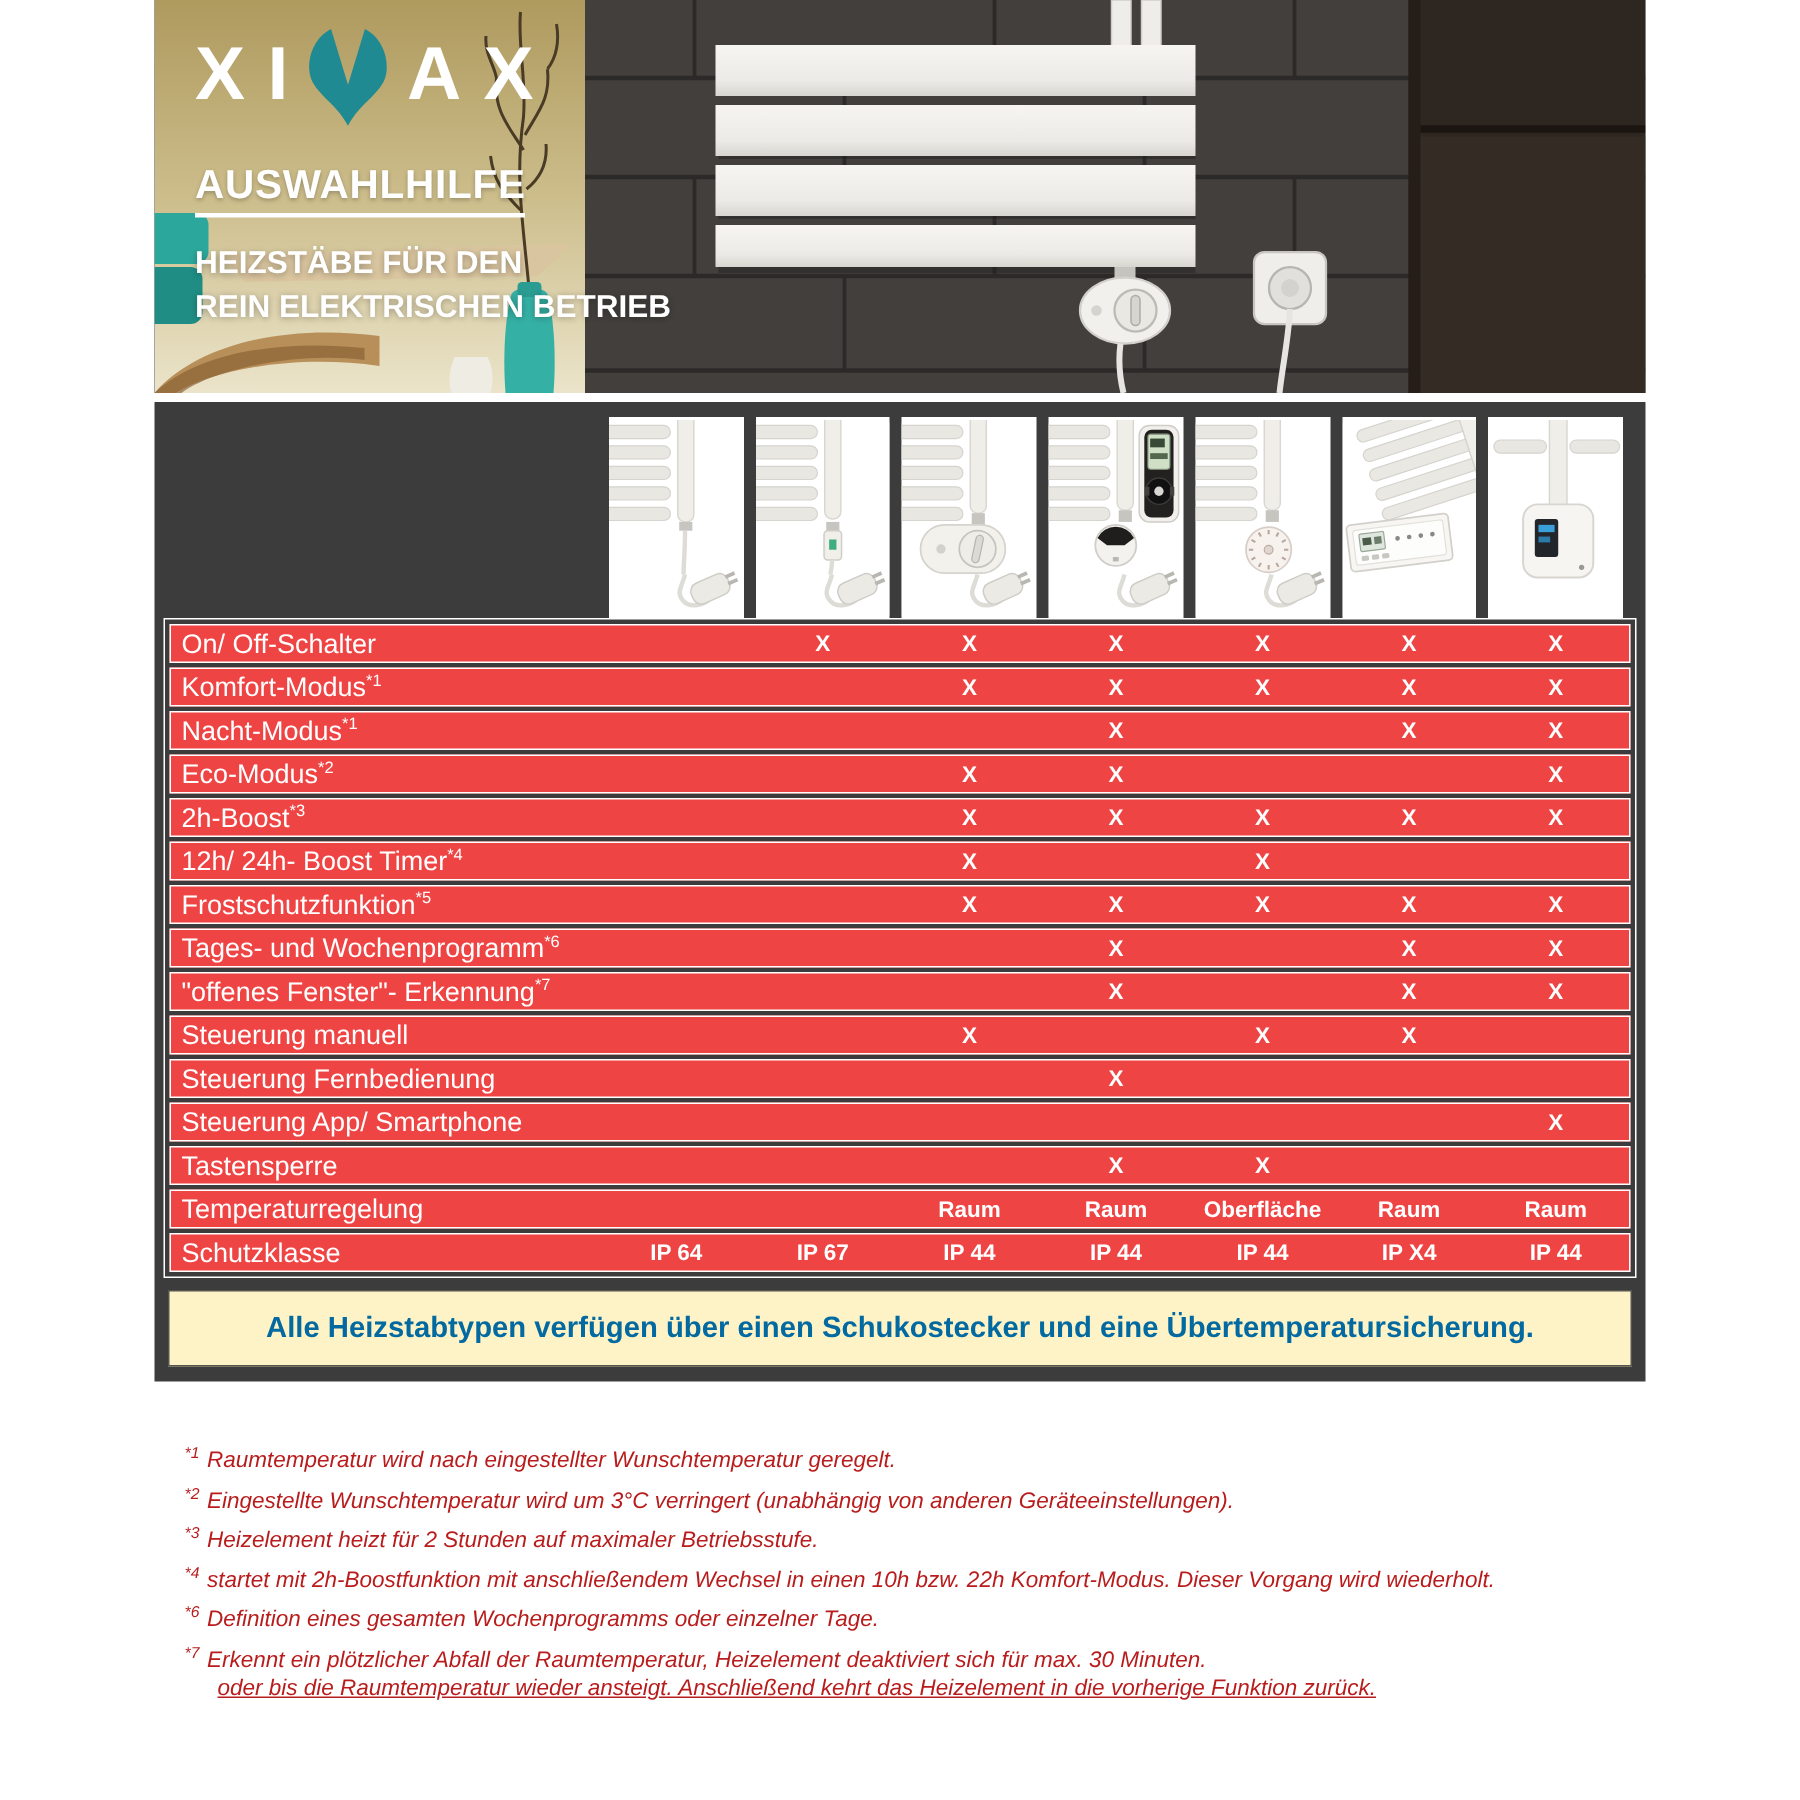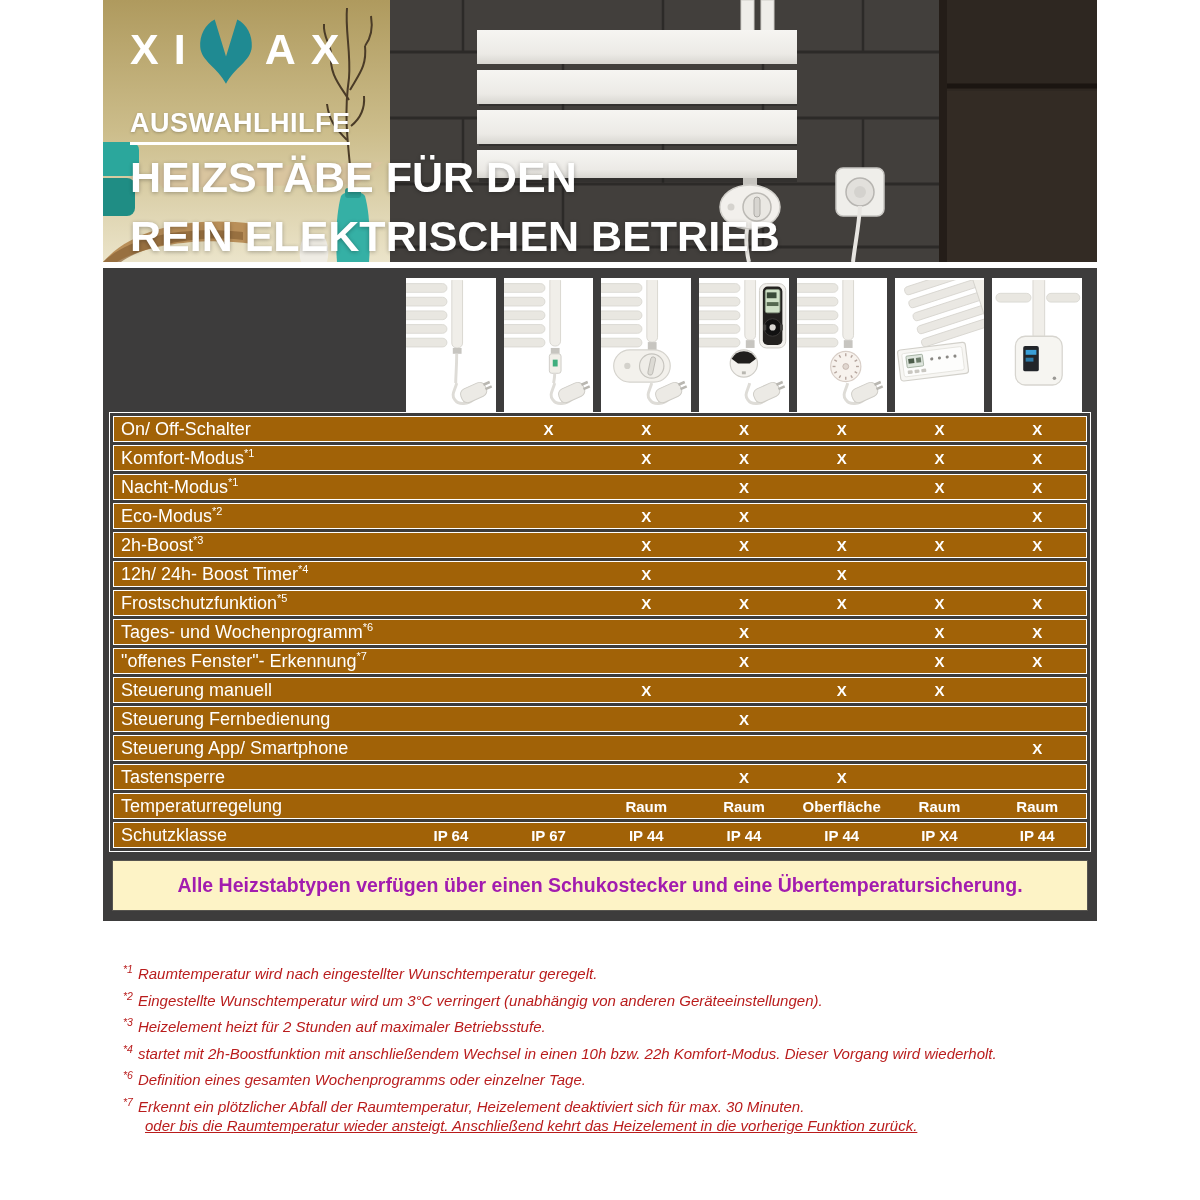--- a/index.html
+++ b/index.html
@@ -10,49 +10,49 @@
     -webkit-font-smoothing:antialiased;
   }
   .page { width:994px; margin:0 auto; }
 
   
   .hero { position:relative; height:262px; overflow:hidden; background:#413e3b; }
   .hero-bg { position:absolute; left:0; top:0; }
   .hero-text { position:absolute; left:27px; top:12px; color:#fff; }
   .logo { display:flex; align-items:flex-start; height:74px; }
   .logo span {
-    font-size:43px; font-weight:700; letter-spacing:15px; line-height:74px; color:#fff;
+    font-size:50px; font-weight:700; letter-spacing:15px; line-height:74px; color:#fff;
   }
   .logo .logo-m { margin:4px 10px 0 -4px; }
   .kicker {
     display:inline-block; margin-top:22px;
     font-size:27px; font-weight:700; letter-spacing:.5px;
     border-bottom:3px solid #fff; padding-bottom:3px;
     text-shadow:0 1px 3px rgba(0,0,0,.25);
   }
-  .hero-title { margin-top:3px; font-size:43px; font-weight:700; line-height:1.38;
+  .hero-title { margin-top:17px; font-size:21px; font-weight:700; line-height:1.38;
     text-shadow:0 1px 4px rgba(0,0,0,.3); }
 
   
   .table-section { background:#3d3c3c; margin-top:6px; padding:10px 6px 6px; }
   .header-grid, .collabel-grid, .trow { display:grid; grid-template-columns:288px repeat(7,1fr); }
   .header-grid { margin:0 5px; }
   .collabel-grid { margin:0 5px; }
   .prod-cell { margin:0 4px; height:134px; background:#fff; overflow:hidden;
     display:flex; justify-content:center; align-items:flex-end; }
   .col-label { text-align:center; color:#fff; font-weight:700; font-size:20px;
     padding:6px 0 6px; letter-spacing:.5px; }
   .table-inner { border:1px solid #fff; padding:3px; }
-  .trow { height:26px; align-items:center; border:1px solid #fff; margin-bottom:3px; background:#a16207; }
+  .trow { height:26px; align-items:center; border:1px solid #fff; margin-bottom:3px; background:#ef4444; }
   .trow:last-child { margin-bottom:0; }
   .lbl { color:#fff; font-size:18px; padding-left:7px; white-space:nowrap; line-height:1; }
   .lbl sup { font-size:11px; line-height:0; }
   .val { text-align:center; color:#fff; font-weight:700; font-size:15px; line-height:1; }
   .banner-wrap { margin:8px 3px 4px; background:#fdf3c6; border:1px solid #56544f; }
-  .banner { text-align:center; color:#a21caf; font-weight:700; font-size:19.5px; padding:13px 8px; }
+  .banner { text-align:center; color:#0369a1; font-weight:700; font-size:19.5px; padding:13px 8px; }
 
   
   .footnotes { padding:42px 20px 0; }
   .fn { font-style:italic; font-size:15px; color:#b91c1c; margin-bottom:6px; line-height:1.3; }
   .fn sup { font-size:10.5px; font-style:italic; margin-right:5px; }
   .fn-cont { padding-left:22px;text-decoration:underline; }
 </style>
 </head>
 <body>
 

